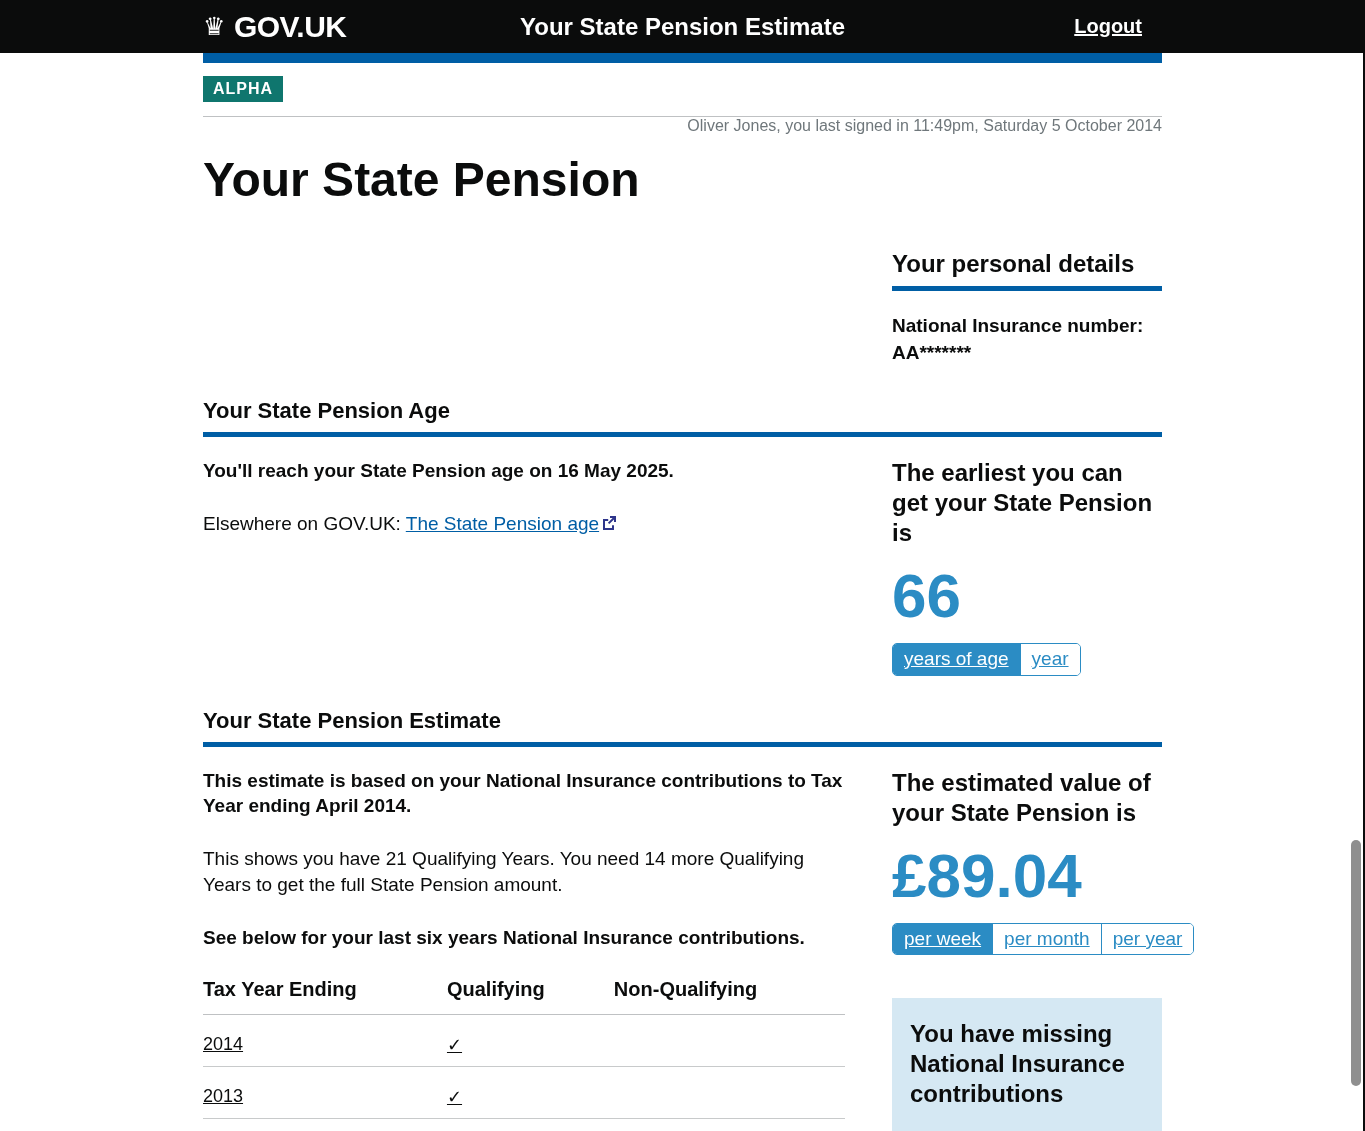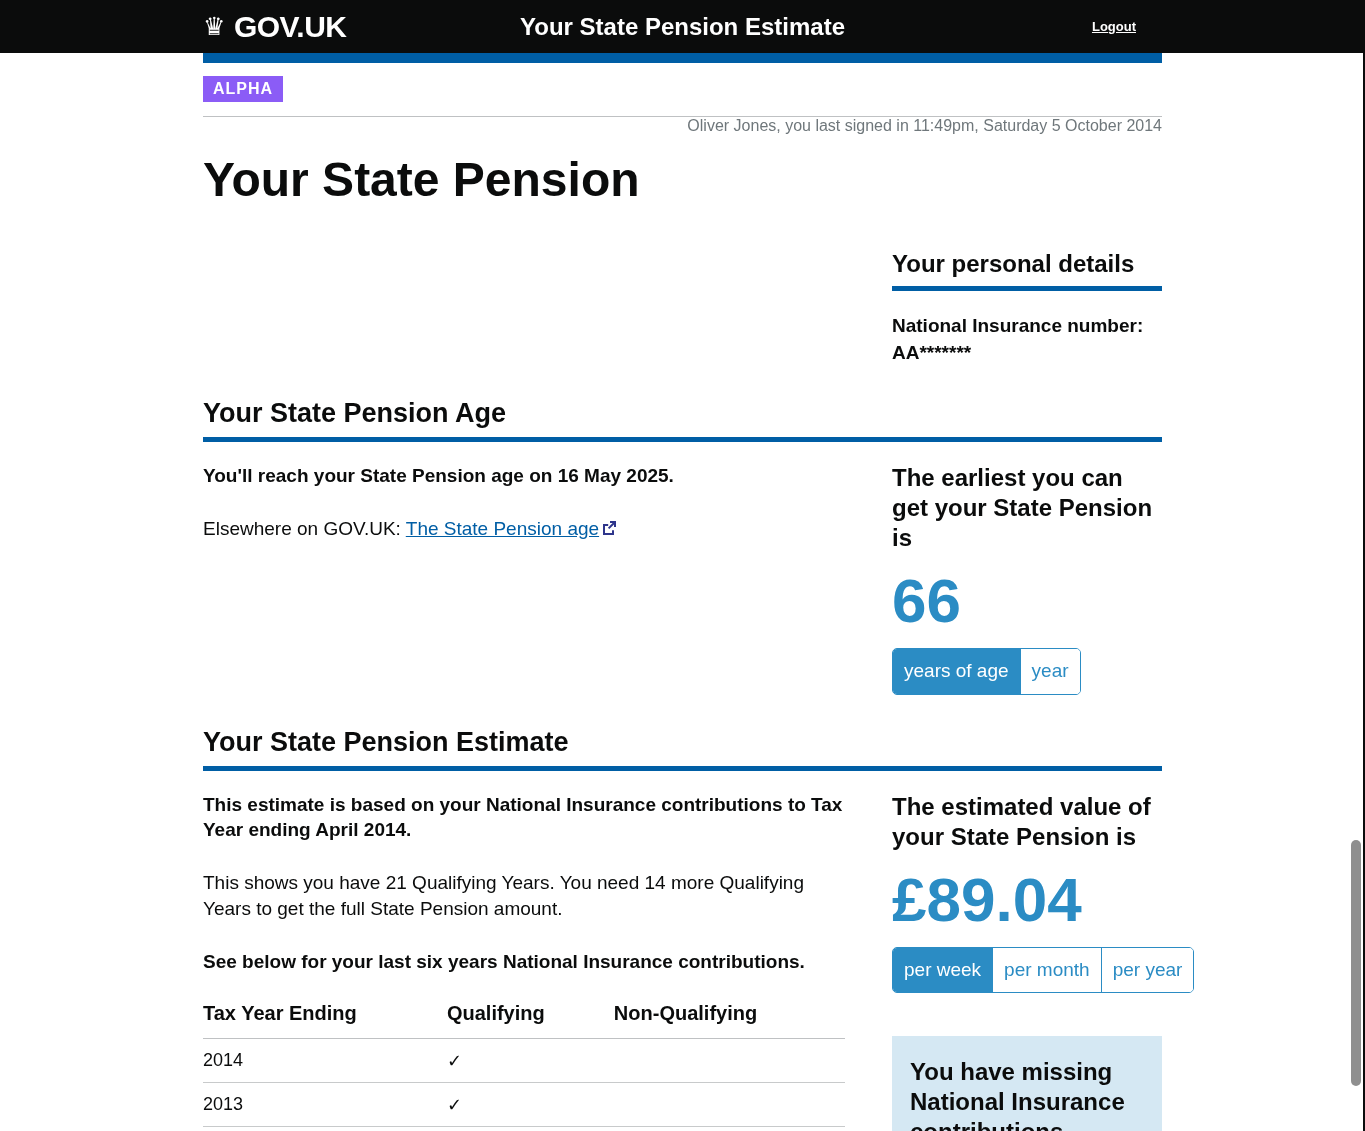--- a/index.html
+++ b/index.html
@@ -15,57 +15,57 @@
   .header-inner {
     width: 959px; margin: 0 auto; height: 100%;
     position: relative; display: flex; align-items: center;
   }
   .brand { color: #fff; font-size: 30px; font-weight: 700; display: flex; align-items: center; gap: 9px; text-decoration: none; cursor: pointer; letter-spacing: -0.5px; }
   .crown { font-family: "DejaVu Sans", sans-serif; font-size: 25px; line-height: 1; font-weight: 400; }
   .header-title {
     position: absolute; left: 50%; transform: translateX(-50%);
     color: #fff; font-size: 24px; font-weight: 700; white-space: nowrap;
   }
-  .logout { margin-left: auto; margin-right: 26px; color: #fff; font-size: 13px; font-weight: 700; text-decoration: underline; cursor: pointer; }
+  .logout { margin-left: auto; margin-right: 20px; color: #fff; font-size: 20px; font-weight: 700; text-decoration: underline; cursor: pointer; }
 
   
   .container { width: 959px; margin: 0 auto; }
   .blue-bar { height: 10px; background: #005ea5; }
 
   .phase-banner { display: flex; align-items: center; gap: 14px; padding: 13px 0 14px; border-bottom: 1px solid #bfc1c3; }
-  .alpha-tag { background: #8b5cf6; color: #fff; font-weight: 700; font-size: 16px; letter-spacing: 1px; padding: 4px 10px; }
+  .alpha-tag { background: #0f766e; color: #fff; font-weight: 700; font-size: 16px; letter-spacing: 1px; padding: 4px 10px; }
   .phase-text { font-size: 16px; }
   a.link { color: #005ea5; text-decoration: underline; cursor: pointer; }
 
   .signed-in { text-align: right; color: #6f777b; font-size: 16px; margin: 0 0 0; }
   h1.page-title { font-size: 48px; font-weight: 700; margin: 20px 0 0; line-height: 1.05; }
 
   .row { display: flex; align-items: flex-start; }
   .col-left { width: 642px; flex: none; }
   .col-right { width: 270px; flex: none; margin-left: 47px; }
 
   .pd-row { margin-top: 44px; }
   .panel-heading { font-size: 24px; font-weight: 700; line-height: 1.25; margin: 0; }
   .underlined { border-bottom: 5px solid #005ea5; padding-bottom: 7px; }
   .ni-text { font-size: 19px; font-weight: 700; line-height: 1.38; margin: 22px 0 0; }
 
-  h2.section-heading { font-size: 27px; font-weight: 700; margin: 32px 0 0; padding-bottom: 8px; border-bottom: 5px solid #005ea5; }
+  h2.section-heading { font-size: 22px; font-weight: 700; margin: 32px 0 0; padding-bottom: 8px; border-bottom: 5px solid #005ea5; }
   .section-row { margin-top: 21px; }
   .col-left p { font-size: 19px; line-height: 1.36; margin: 0 0 27px; }
   .bold { font-weight: 700; }
 
   .big-number { font-size: 62px; line-height: 1; font-weight: 700; color: #2b8cc4; margin: 17px 0 16px; }
   .toggle-group { display: inline-flex; border: 1px solid #2b8cc4; border-radius: 5px; overflow: hidden; }
-  .toggle { font-size: 19px; line-height: 1.2; padding: 11px 11px; color: #2b8cc4; background: #fff; border-left: 1px solid #2b8cc4; cursor: pointer; white-space: nowrap; }
+  .toggle { font-size: 19px; line-height: 1.2; padding: 4px 11px; color: #2b8cc4; background: #fff; border-left: 1px solid #2b8cc4; cursor: pointer; white-space: nowrap; text-decoration: underline; }
   .toggle:first-child { border-left: none; }
   .toggle.active { background: #2b8cc4; color: #fff; }
 
   table.ni-table { border-collapse: collapse; width: 100%; margin-top: 23px; }
   .ni-table th { font-size: 20px; font-weight: 700; text-align: left; padding: 0 0 13px; border-bottom: 1px solid #bfc1c3; }
-  .ni-table td { font-size: 18px; padding: 11px 0 10px; border-bottom: 1px solid #c8cacb; }
+  .ni-table td { font-size: 18px; padding: 19px 0 10px; border-bottom: 1px solid #c8cacb; text-decoration: underline; }
   .col-year { width: 38%; }
   .col-qual { width: 26%; }
   .check { font-size: 19px; font-weight: 700; }
 
   .info-box { background: #d5e8f3; padding: 21px 18px; margin-top: 43px; }
   .info-box h3 { font-size: 24px; font-weight: 700; line-height: 1.25; margin: 0 0 22px; }
 
   .ext-icon { display: inline-block; vertical-align: baseline; margin-left: 3px; }
 
   

